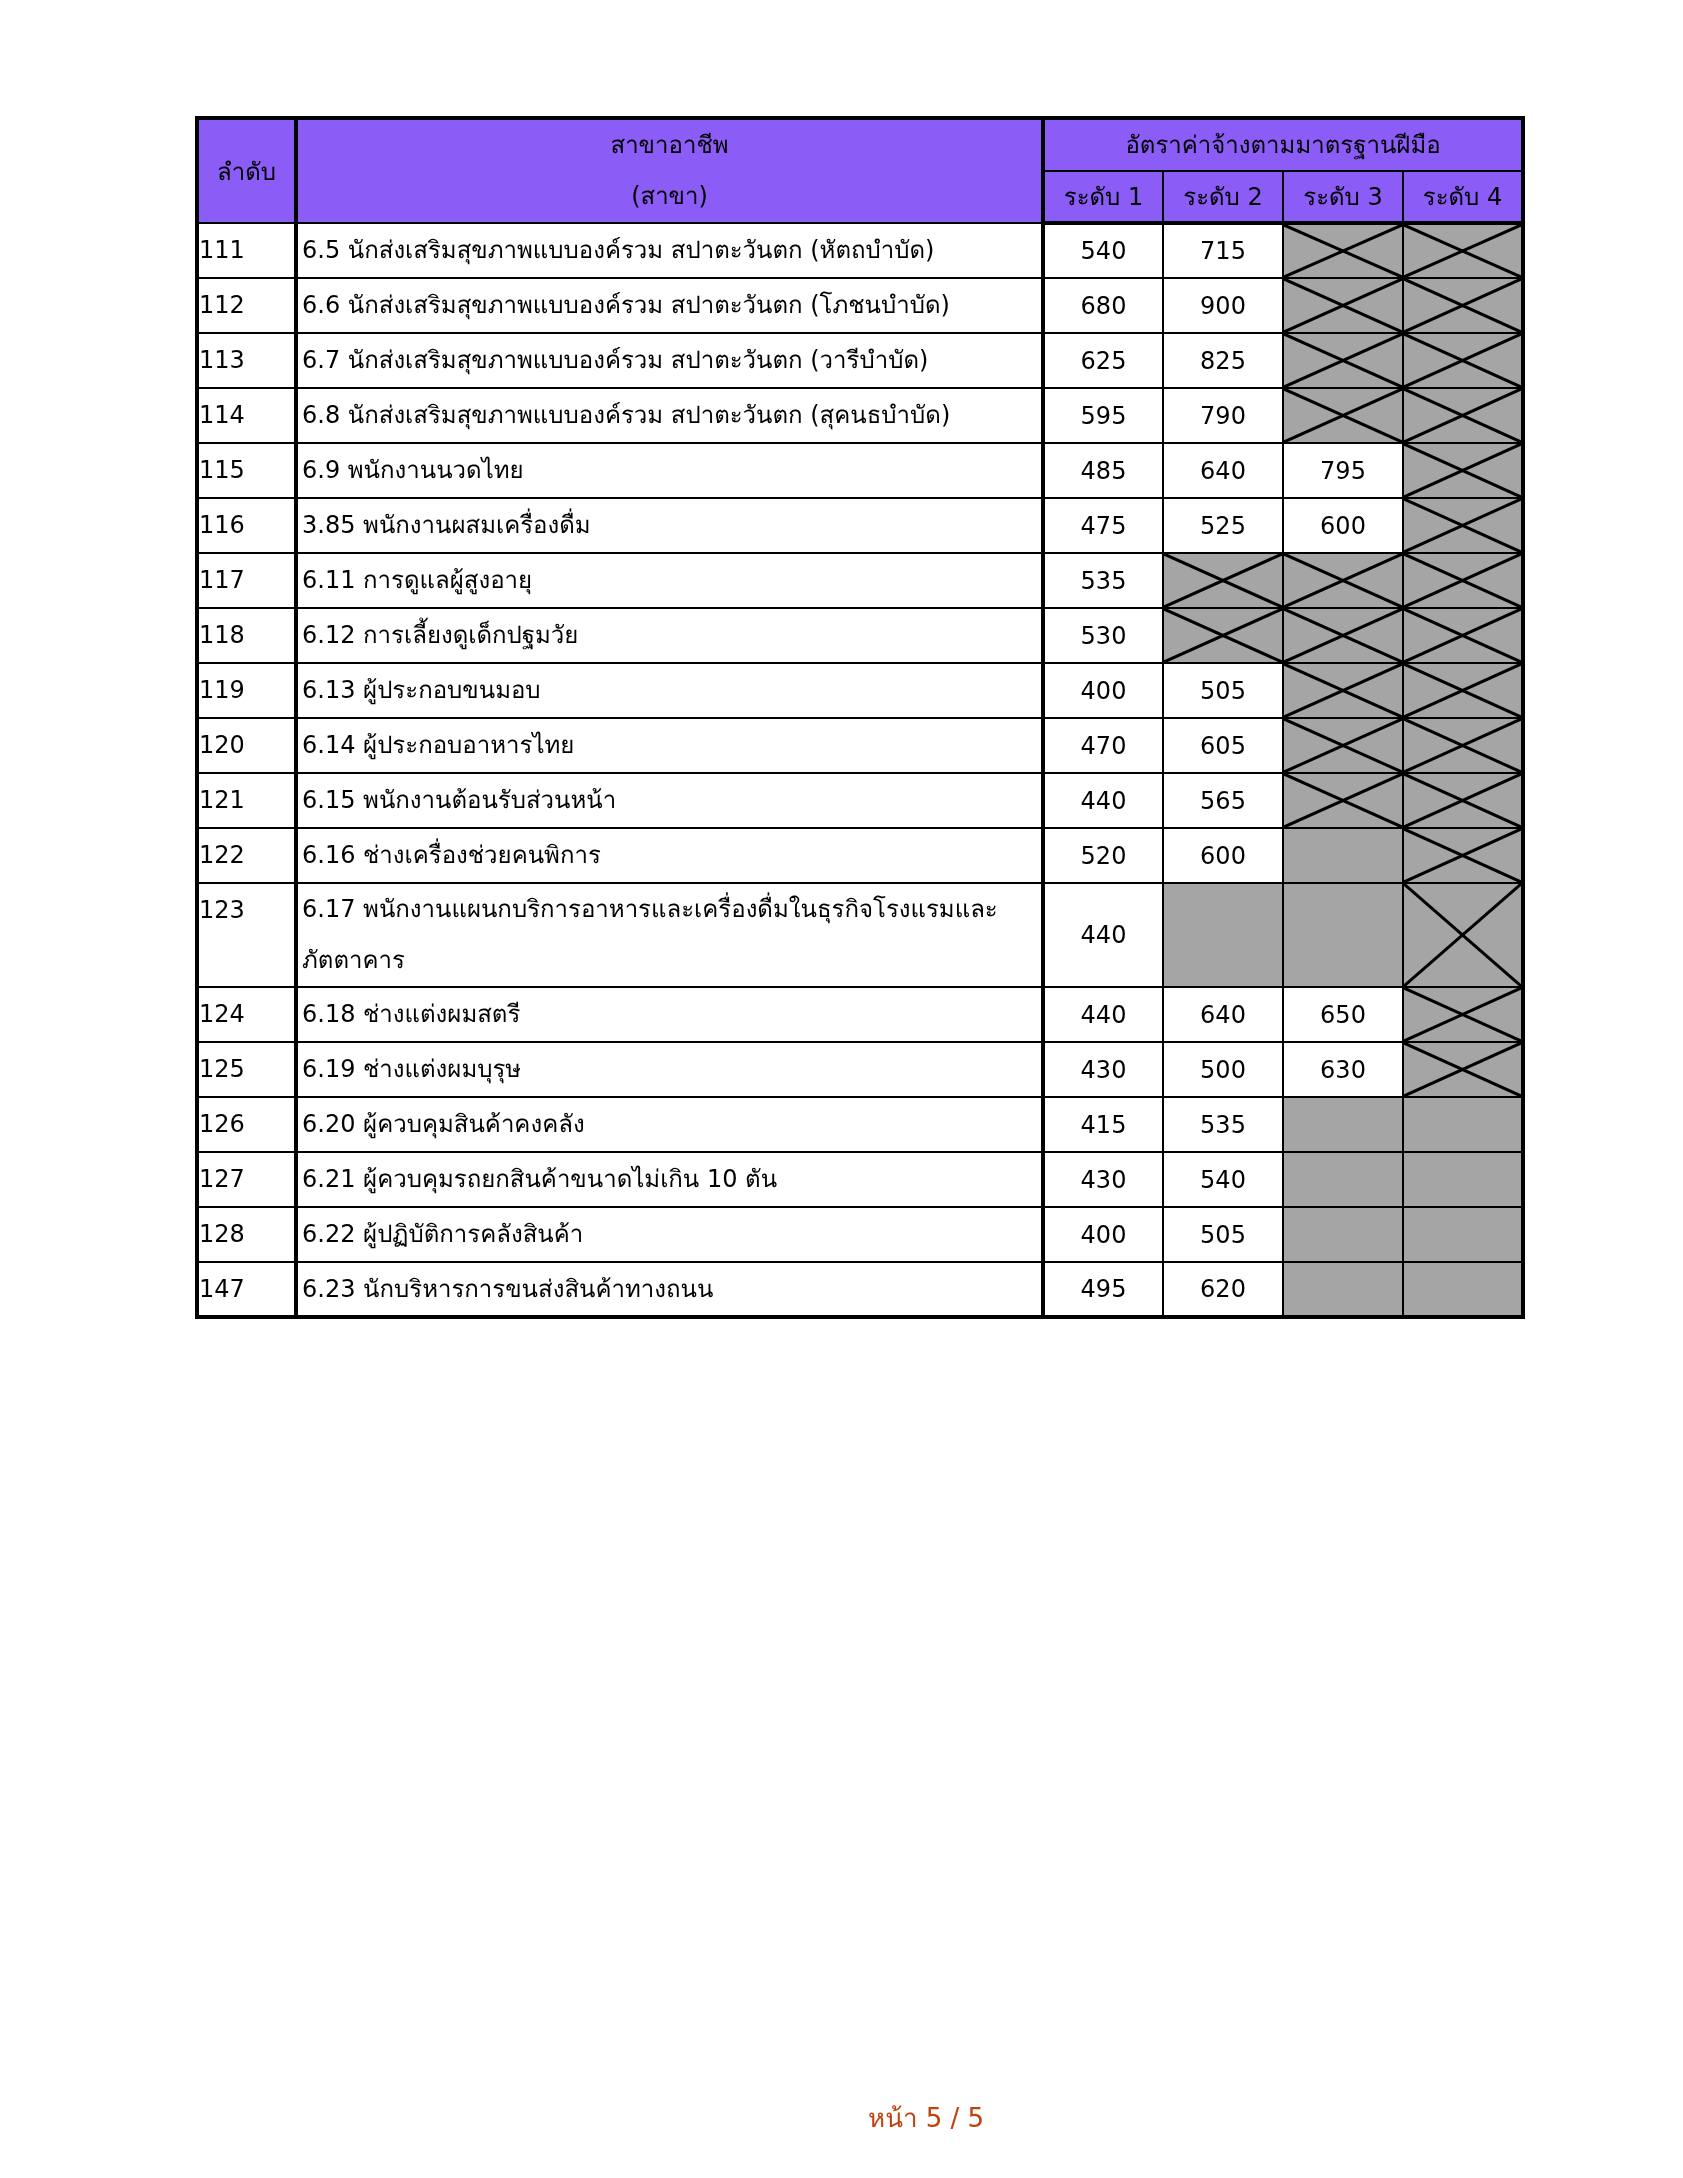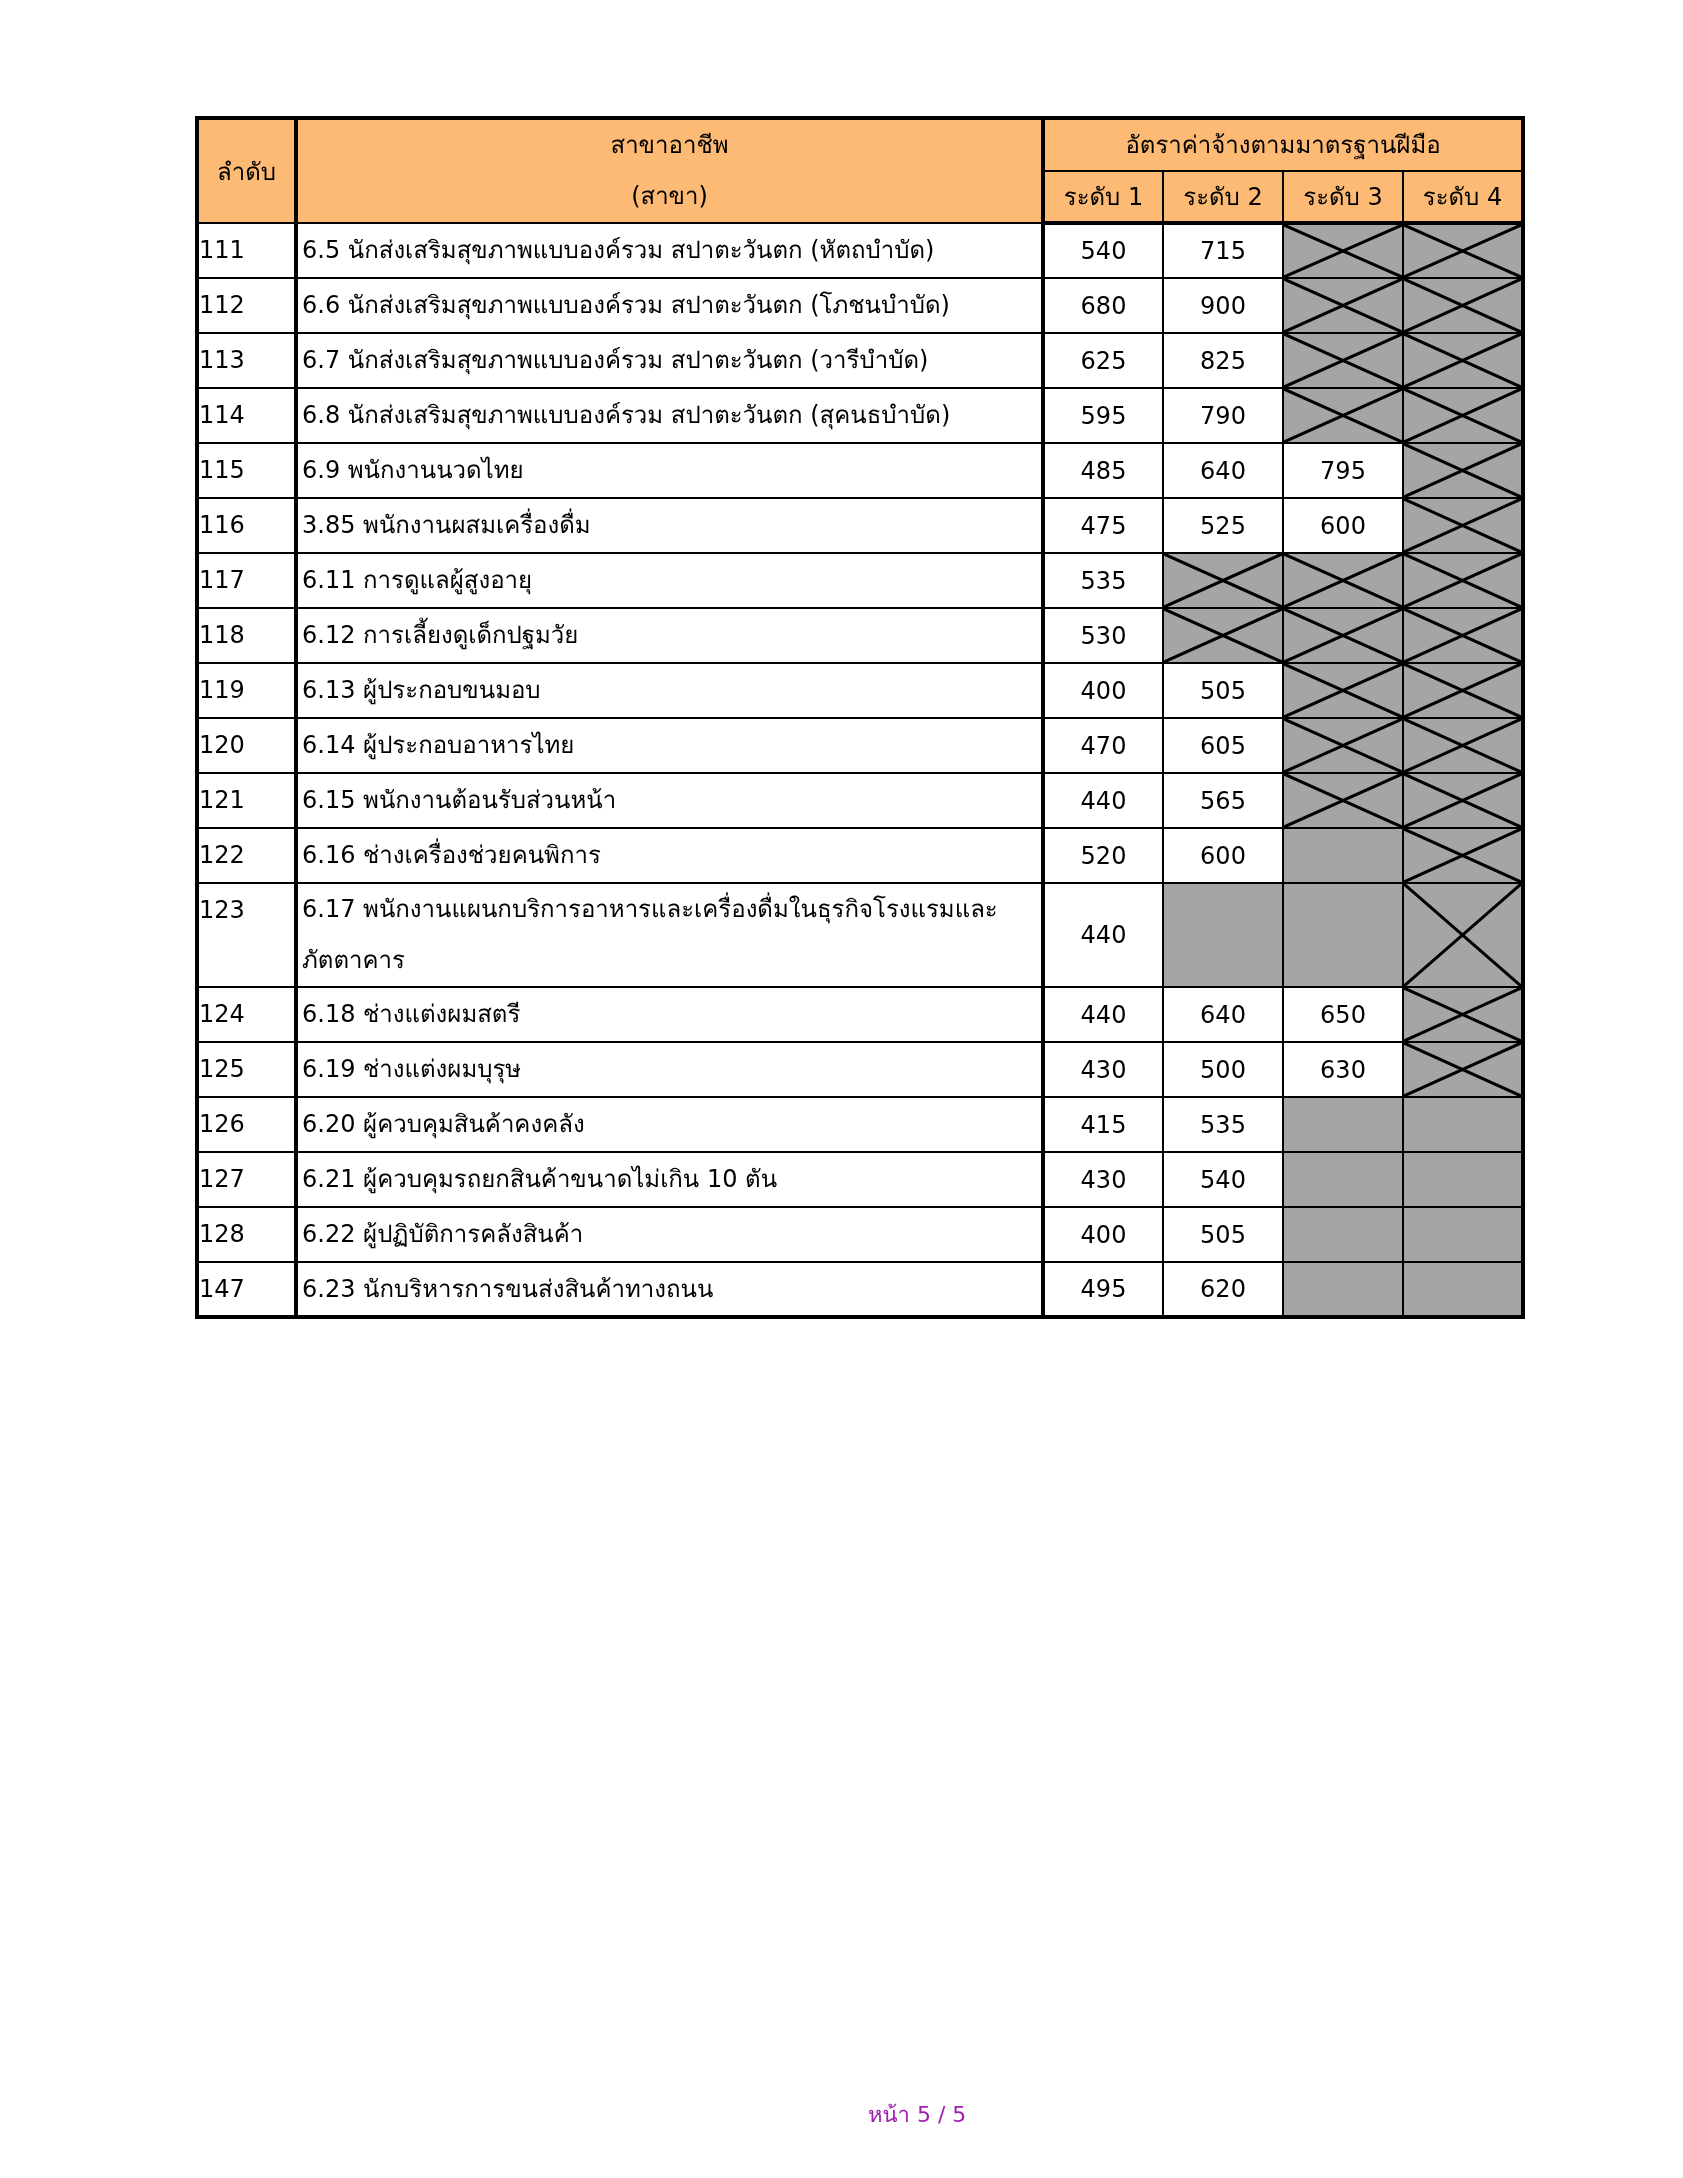--- a/index.html
+++ b/index.html
@@ -10,39 +10,39 @@
     border-collapse: collapse; table-layout: fixed;
     border: 4px solid #000;
   }
   #wage-table col.c-no { width: 99px; }
   #wage-table col.c-desc { width: 747px; }
   #wage-table col.c-lv { width: 120px; }
   #wage-table th, #wage-table td {
     border: 2px solid #000; padding: 0; box-sizing: border-box;
     font-weight: normal; font-size: 24px; position: relative;
   }
-  #wage-table thead th { background: #fdba74; text-align: center; }
+  #wage-table thead th { background: #8b5cf6; text-align: center; }
   #wage-table thead tr.h1 th { height: 51px; }
   #wage-table thead tr.h2 th { height: 51px; border-bottom: 4px solid #000; }
   #wage-table th.no-head { border-right: 4px solid #000; }
   #wage-table th.desc-head { border-right: 4px solid #000; }
   #wage-table th.desc-head .line { display: block; line-height: 51px; }
   #wage-table tbody td { height: 55px; }
   #wage-table tbody tr.tall td { height: 94px; }
   #wage-table td.no { text-align: left; border-right: 4px solid #000; }
   #wage-table td.desc { text-align: left; padding-left: 4px; border-right: 4px solid #000;
                          line-height: 51px; vertical-align: top; }
   #wage-table tbody tr:not(.tall) td.desc { vertical-align: middle; line-height: 1.2; }
   #wage-table td.no { vertical-align: top; padding-top: 12px; }
   #wage-table td.lv { text-align: center; vertical-align: middle; }
   #wage-table td.na { background: #a5a5a5; }
   #wage-table td.na svg { position: absolute; left: 0; top: 0; width: 100%; height: 100%; display: block; }
   #page-footer {
     position: absolute; top: 2097px; left: 868px;
-    font-size: 22px; color: #a21caf;
+    font-size: 26px; color: #c2410c;
   }
 </style>
 </head>
 <body>
 
 <table id="wage-table">
   <colgroup>
     <col class="c-no">
       <col class="c-desc">
     <col class="c-lv">

